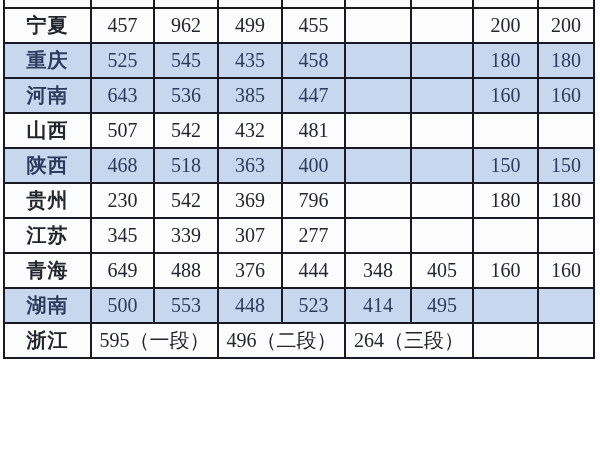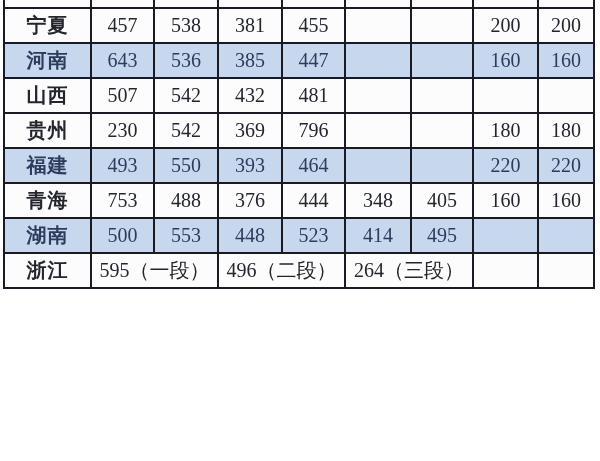--- a/index.html
+++ b/index.html
@@ -67,27 +67,38 @@
           <td></td>
           <td></td>
           <td></td>
           <td></td>
           <td></td>
           <td></td>
         </tr>
         <tr class="plain">
           <td class="province">宁夏</td>
           <td>457</td>
-          <td>538</td>
-          <td>381</td>
+          <td>962</td>
+          <td>499</td>
           <td>455</td>
           <td></td>
           <td></td>
           <td>200</td>
           <td>200</td>
+        </tr>
+        <tr class="shaded">
+          <td class="province">重庆</td>
+          <td>525</td>
+          <td>545</td>
+          <td>435</td>
+          <td>458</td>
+          <td></td>
+          <td></td>
+          <td>180</td>
+          <td>180</td>
         </tr>
         <tr class="shaded">
           <td class="province">河南</td>
           <td>643</td>
           <td>536</td>
           <td>385</td>
           <td>447</td>
           <td></td>
           <td></td>
           <td>160</td>
@@ -97,45 +108,56 @@
           <td class="province">山西</td>
           <td>507</td>
           <td>542</td>
           <td>432</td>
           <td>481</td>
           <td></td>
           <td></td>
           <td></td>
           <td></td>
         </tr>
+        <tr class="shaded">
+          <td class="province">陕西</td>
+          <td>468</td>
+          <td>518</td>
+          <td>363</td>
+          <td>400</td>
+          <td></td>
+          <td></td>
+          <td>150</td>
+          <td>150</td>
+        </tr>
         <tr class="plain">
           <td class="province">贵州</td>
           <td>230</td>
           <td>542</td>
           <td>369</td>
           <td>796</td>
           <td></td>
           <td></td>
           <td>180</td>
           <td>180</td>
         </tr>
-        <tr class="shaded">
-          <td class="province">福建</td>
-          <td>493</td>
-          <td>550</td>
-          <td>393</td>
-          <td>464</td>
+        <tr class="plain">
+          <td class="province">江苏</td>
+          <td>345</td>
+          <td>339</td>
+          <td>307</td>
+          <td>277</td>
           <td></td>
           <td></td>
-          <td>220</td>
-          <td>220</td>
+          <td></td>
+          <td></td>
         </tr>
         <tr class="plain">
           <td class="province">青海</td>
-          <td>753</td>
+          <td>649</td>
           <td>488</td>
           <td>376</td>
           <td>444</td>
           <td>348</td>
           <td>405</td>
           <td>160</td>
           <td>160</td>
         </tr>
         <tr class="shaded">
           <td class="province">湖南</td>

